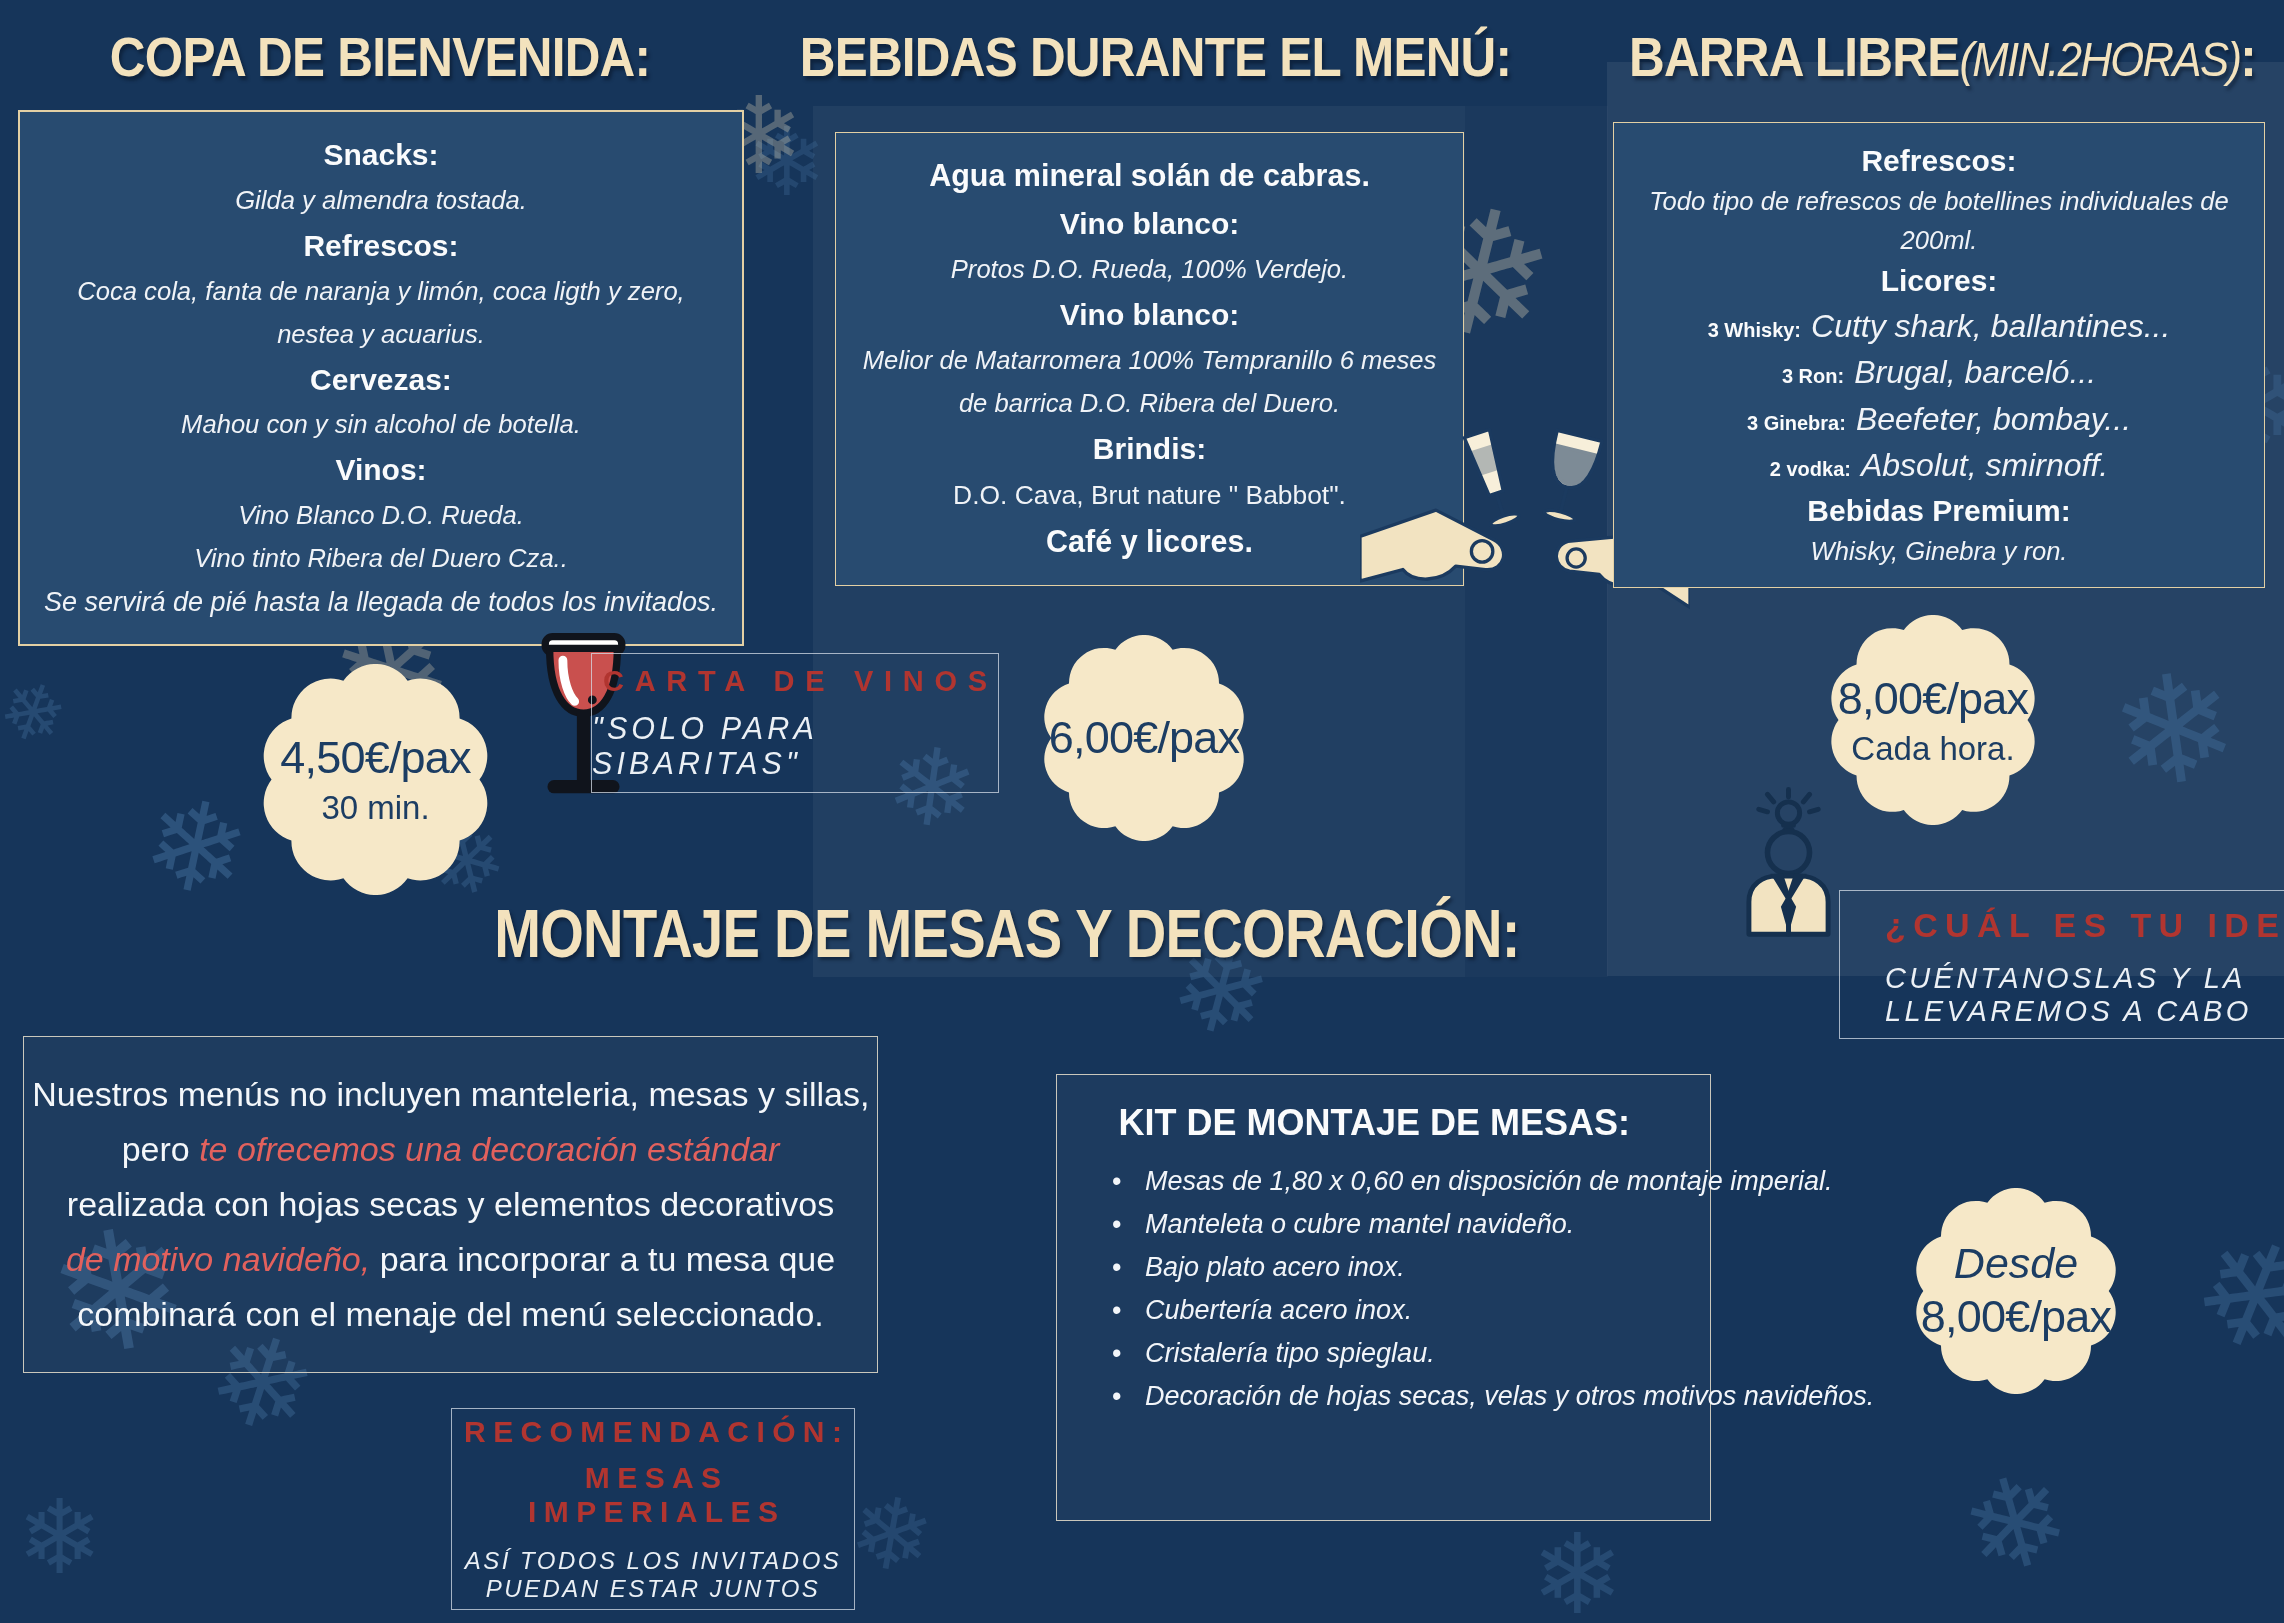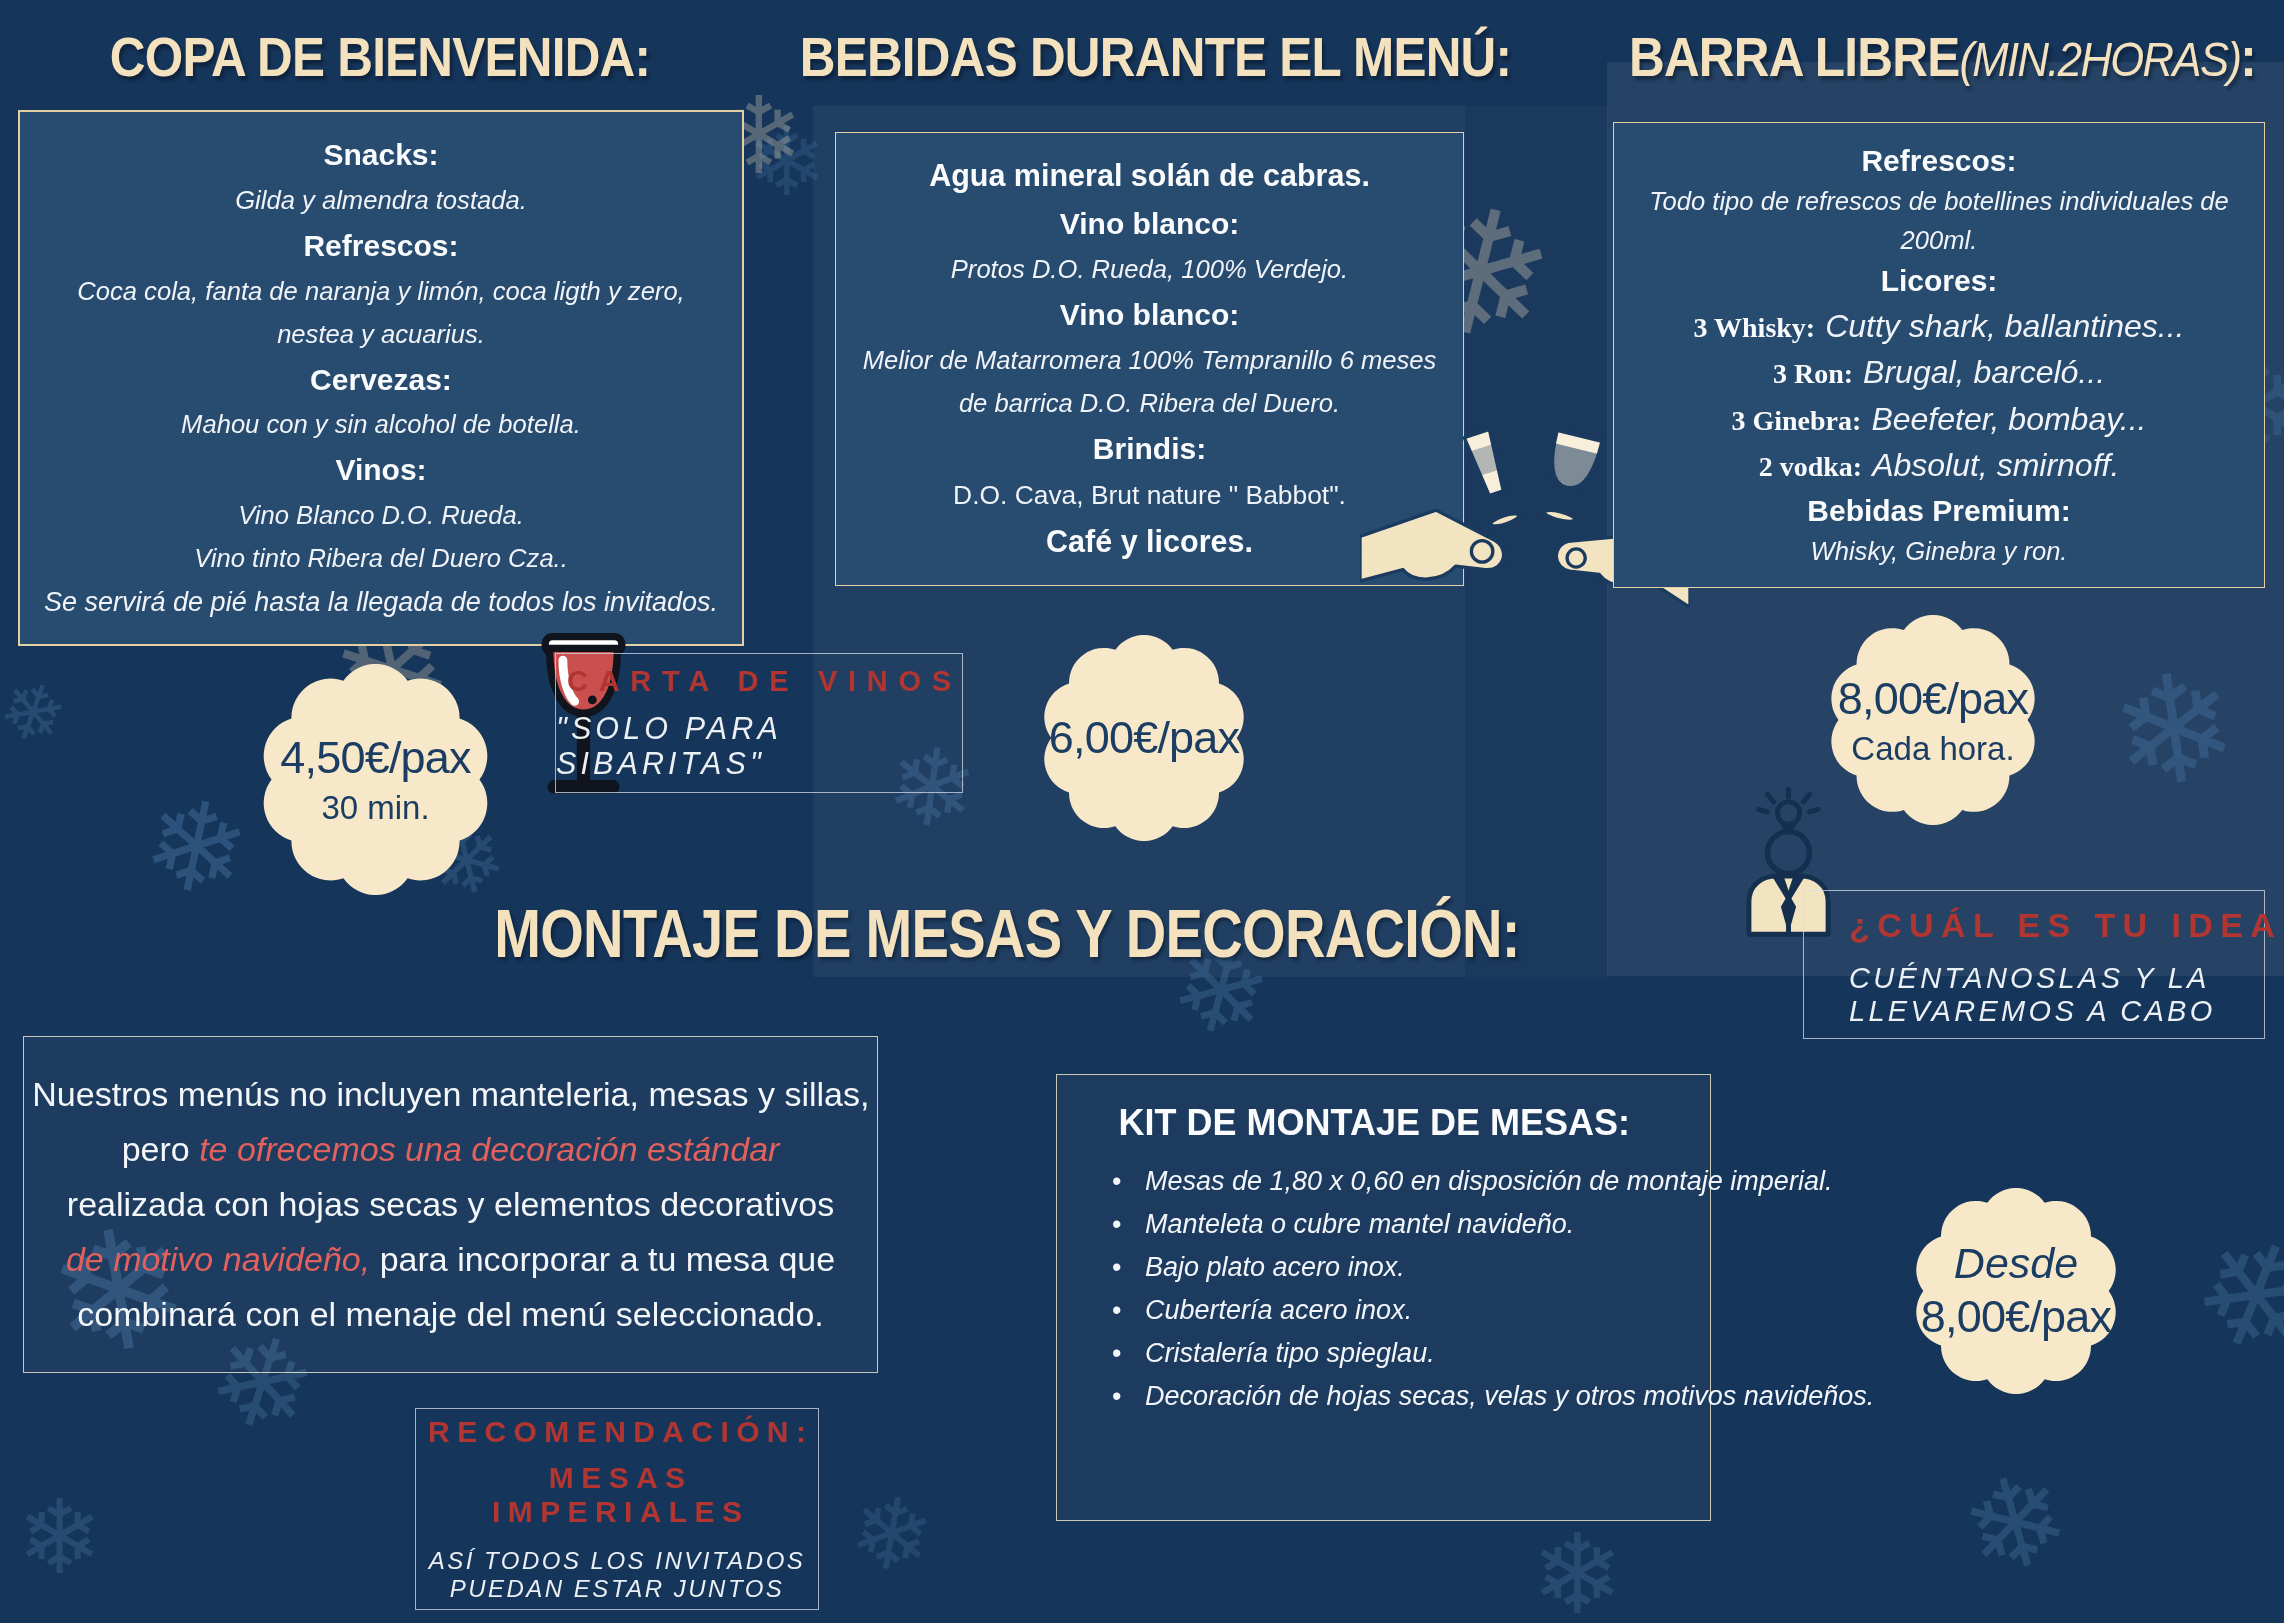--- a/index.html
+++ b/index.html
@@ -13,29 +13,29 @@
   .band{position:absolute;pointer-events:none;}
   .sec-title{position:absolute;color:var(--cream);font-weight:700;font-size:51px;text-align:center;
     text-shadow:2.5px 3.3px 3.3px rgba(4,14,28,.45);transform:scale(.97,1.08);letter-spacing:-0.8px;}
   .sec-title .paren{font-weight:400;font-style:italic;font-size:45px;letter-spacing:-1.7px;}
   .menu-box{position:absolute;background:var(--box);border:2.5px solid var(--tan);
     display:flex;flex-direction:column;justify-content:space-evenly;align-items:center;
     text-align:center;color:var(--white);padding:11.6px 25px;}
   .h{font-weight:700;font-size:30px;}
   .i{font-style:italic;font-size:25.6px;color:#F0F3F7;}
   .r{font-size:26.4px;color:#F0F3F7;}
-  .row .h{font-size:28px;font-family:Liberation Serif, serif;} .row .i{margin-left:10px;font-size:32px;}
+  .row .h{font-size:20px;} .row .i{margin-left:10px;font-size:32px;}
   .nowrap{white-space:nowrap;}
   .badge{position:absolute;display:flex;flex-direction:column;align-items:center;justify-content:center;text-align:center;}
   .badge svg{position:absolute;inset:0;width:100%;height:100%;}
   .badge .btxt{position:relative;color:var(--navy);}
   .badge .price{font-size:45px;letter-spacing:-0.8px;}
   .badge .bsub{font-size:33px;margin-top:5px;}
   .badge .bpre{font-size:43px;font-style:italic;margin-bottom:3.3px;}
-  .pale-box{position:absolute;border:1.7px solid var(--pale);}
+  .pale-box{position:absolute;border:1.7px solid var(--pale);margin-left:36px;}
   .red-caps{color:var(--red);font-weight:700;}
   .thin-caps{color:#EBF0F5;font-style:italic;}
   .para-box{position:absolute;background:rgba(255,255,255,.035);border:1.7px solid rgba(233,224,204,.85);
     display:flex;flex-direction:column;justify-content:space-evenly;text-align:center;color:#F4F7FA;
     font-size:34px;padding:21.5px 8.3px;}
   .red-it{color:var(--coral);font-style:italic;}
   .kit-box{position:absolute;background:rgba(255,255,255,.03);border:1.7px solid rgba(233,224,204,.85);
     color:var(--white);padding:25px 33px 16.5px 50px;}
   .kit-title{font-weight:700;font-size:36px;transform:scaleY(1.05);transform-origin:left top;margin-bottom:18px;margin-left:11.6px;}
   .kit-item{font-style:italic;font-size:27px;line-height:43px;padding-left:38px;position:relative;white-space:nowrap;color:#F2F5F9;}

